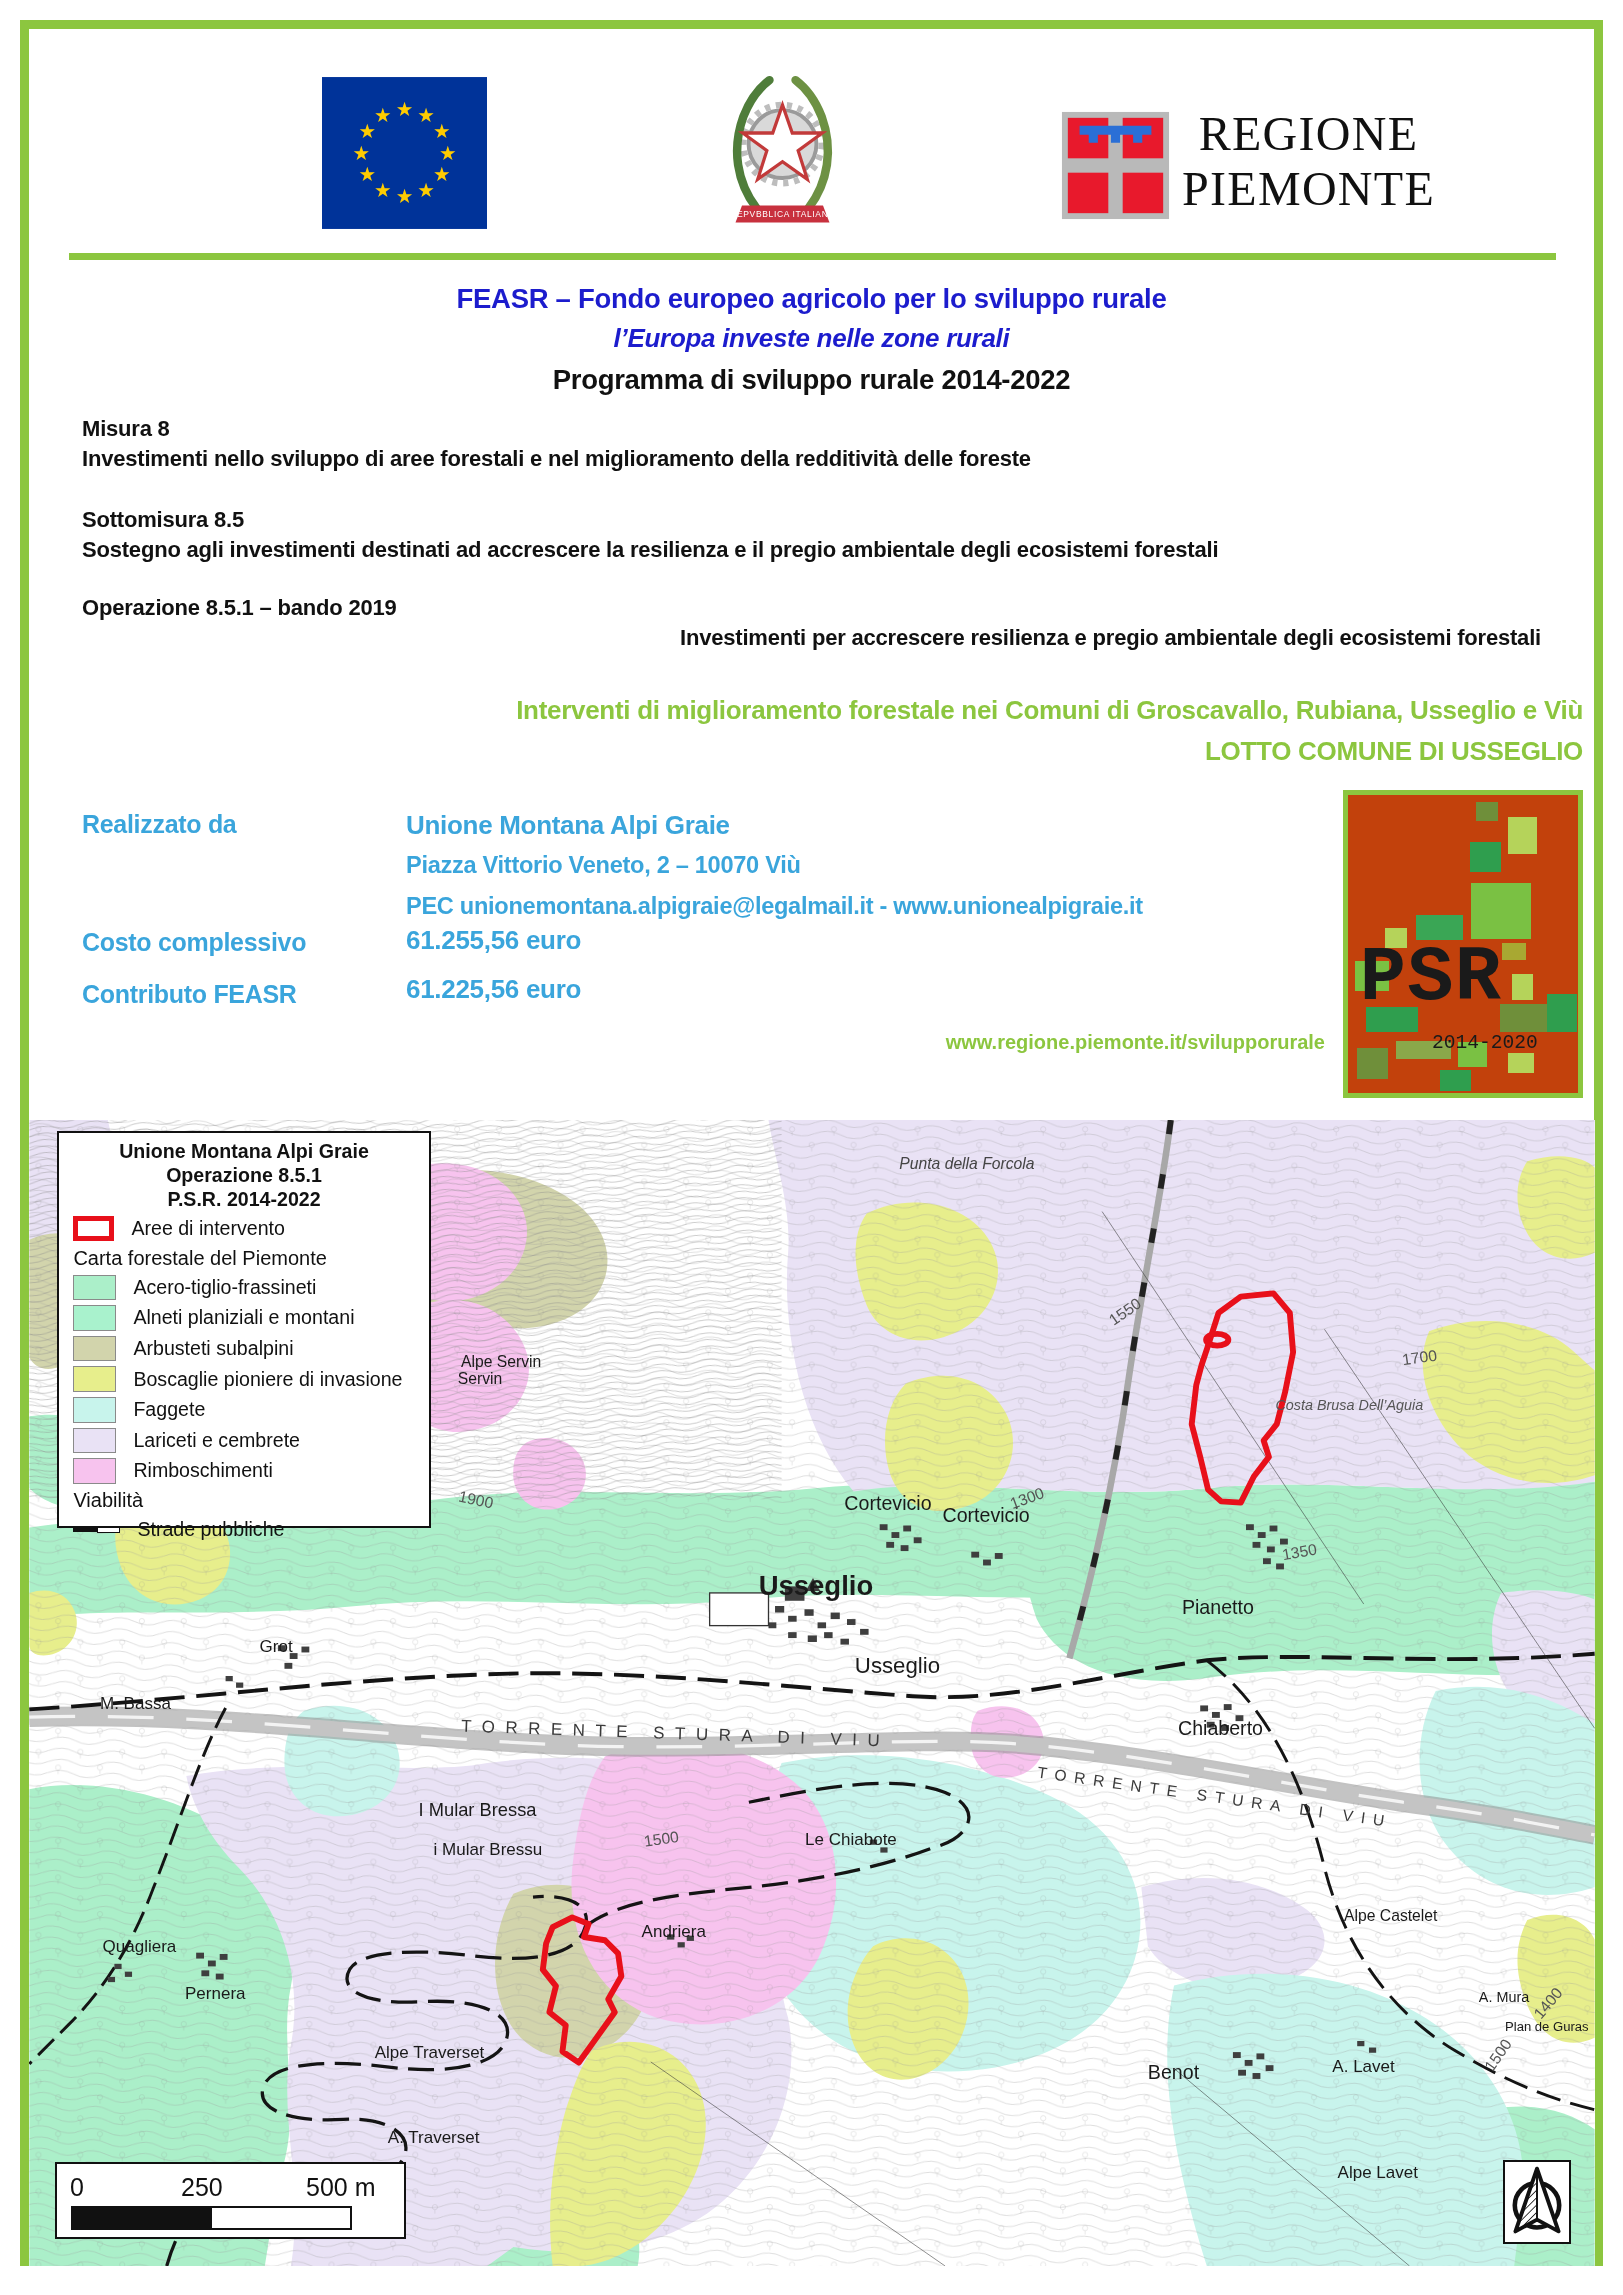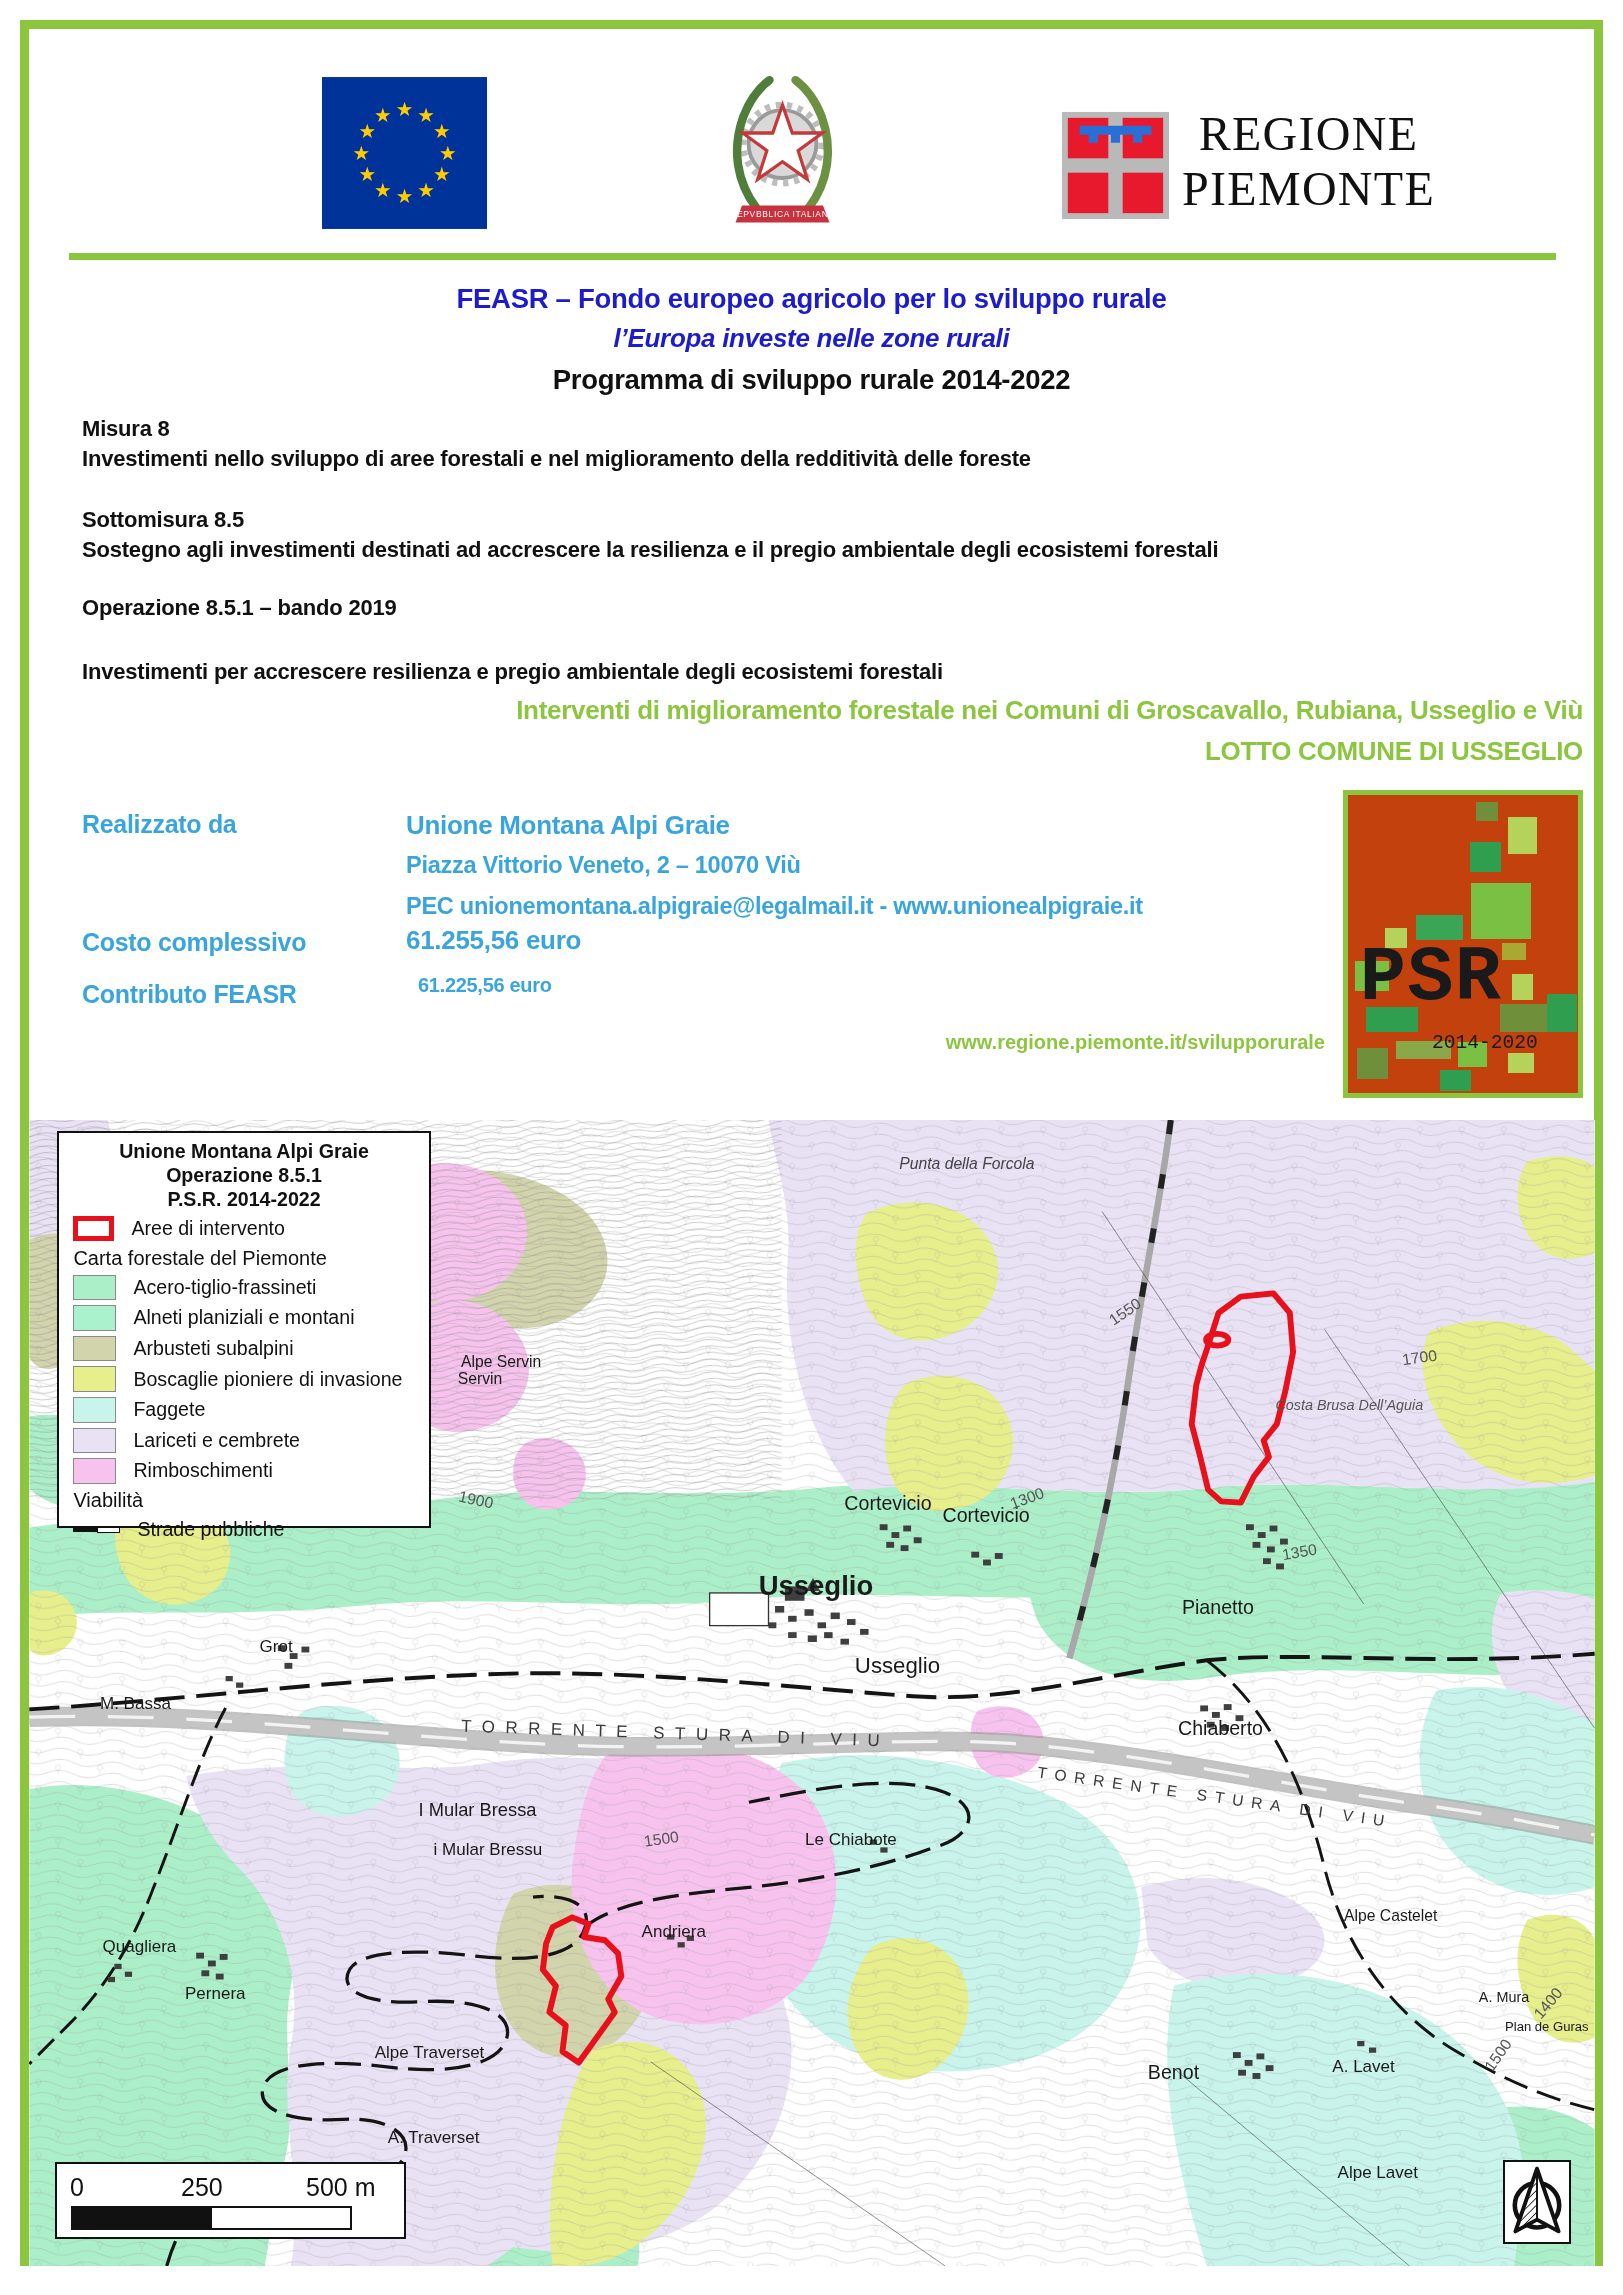--- a/index.html
+++ b/index.html
@@ -101,33 +101,33 @@
 
 <div class="abs t-blue" style="left:0;top:283px;width:1623px;font-size:27.5px;">FEASR – Fondo europeo agricolo per lo sviluppo rurale</div>
 <div class="abs t-blue" style="left:0;top:323px;width:1623px;font-size:26px;font-style:italic;">l’Europa investe nelle zone rurali</div>
 <div class="abs t-black" style="left:0;top:364px;width:1623px;font-size:27.5px;">Programma di sviluppo rurale 2014-2022</div>
 
 <div class="abs body-b" style="left:82px;top:414px;width:1459px;">Misura 8</div>
 <div class="abs body-b" style="left:82px;top:444px;width:1459px;">Investimenti nello sviluppo di aree forestali e nel miglioramento della redditività delle foreste</div>
 <div class="abs body-b" style="left:82px;top:505px;width:1459px;">Sottomisura 8.5</div>
 <div class="abs body-b" style="left:82px;top:535px;width:1407px;">Sostegno agli investimenti destinati ad accrescere la resilienza e il pregio ambientale degli ecosistemi forestali</div>
 <div class="abs body-b" style="left:82px;top:593px;width:1459px;">Operazione 8.5.1 – bando 2019</div>
-<div class="abs body-b" style="left:82px;top:657px;width:1459px;">Investimenti per accrescere resilienza e pregio ambientale degli ecosistemi forestali</div>
+<div class="abs body-b" style="left:82px;top:623px;width:1459px;text-align:right;">Investimenti per accrescere resilienza e pregio ambientale degli ecosistemi forestali</div>
 
 <div class="abs green-head" style="left:39px;top:695px;width:1544px;">Interventi di miglioramento forestale nei Comuni di Groscavallo, Rubiana, Usseglio e Viù</div>
 <div class="abs green-head" style="left:39px;top:736px;width:1544px;">LOTTO COMUNE DI USSEGLIO</div>
 
 <div class="abs blue-l" style="left:82px;top:810px;">Realizzato da</div>
 <div class="abs blue-v" style="left:406px;top:810px;font-size:26px;">Unione Montana Alpi Graie</div>
 <div class="abs blue-v" style="left:406px;top:852px;">Piazza Vittorio Veneto, 2 – 10070 Viù</div>
 <div class="abs blue-v" style="left:406px;top:893px;">PEC unionemontana.alpigraie@legalmail.it - www.unionealpigraie.it</div>
 <div class="abs blue-l" style="left:82px;top:928px;">Costo complessivo</div>
 <div class="abs blue-v" style="left:406px;top:925px;font-size:26px;">61.255,56 euro</div>
 <div class="abs blue-l" style="left:82px;top:980px;">Contributo FEASR</div>
-<div class="abs blue-v" style="left:418px;top:974px;font-size:20px;">61.225,56 euro</div>
+<div class="abs blue-v" style="left:406px;top:974px;font-size:26px;">61.225,56 euro</div>
 <div class="abs" style="left:654px;top:1031px;width:671px;text-align:right;color:#8cc63f;font-weight:700;font-size:20px;">www.regione.piemonte.it/svilupporurale</div>
 
 <div class="psr-box">
   <div class="sq" style="left:128px;top:6.5px;width:22px;height:19.6px;background:#6f8f3a;"></div>
   <div class="sq" style="left:160px;top:22px;width:29px;height:37px;background:#b5d35a;"></div>
   <div class="sq" style="left:122px;top:47px;width:31px;height:30px;background:#2f9e4e;"></div>
   <div class="sq" style="left:123px;top:88px;width:60px;height:56px;background:#7ac143;"></div>
   <div class="sq" style="left:68px;top:120px;width:47px;height:25px;background:#3aa655;"></div>
   <div class="sq" style="left:37px;top:133px;width:22px;height:19.6px;background:#b5d35a;"></div>
   <div class="sq" style="left:6.5px;top:166px;width:34px;height:30px;background:#7ac143;"></div>

